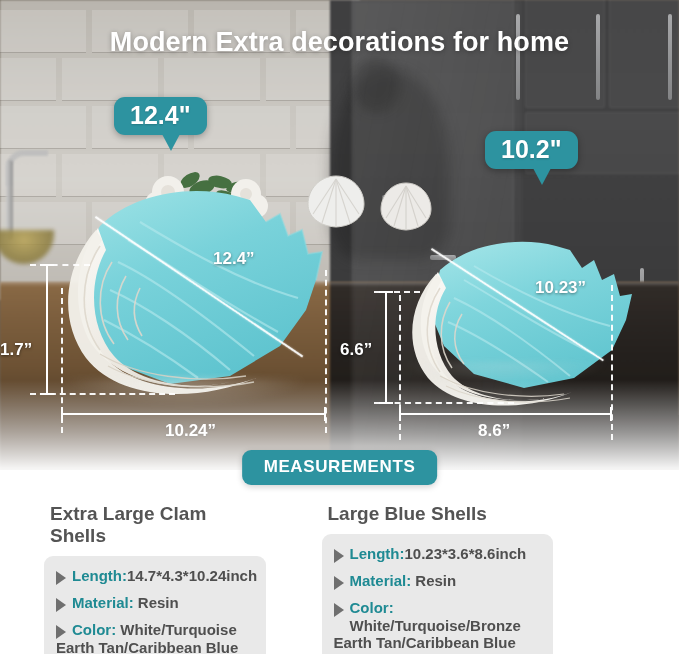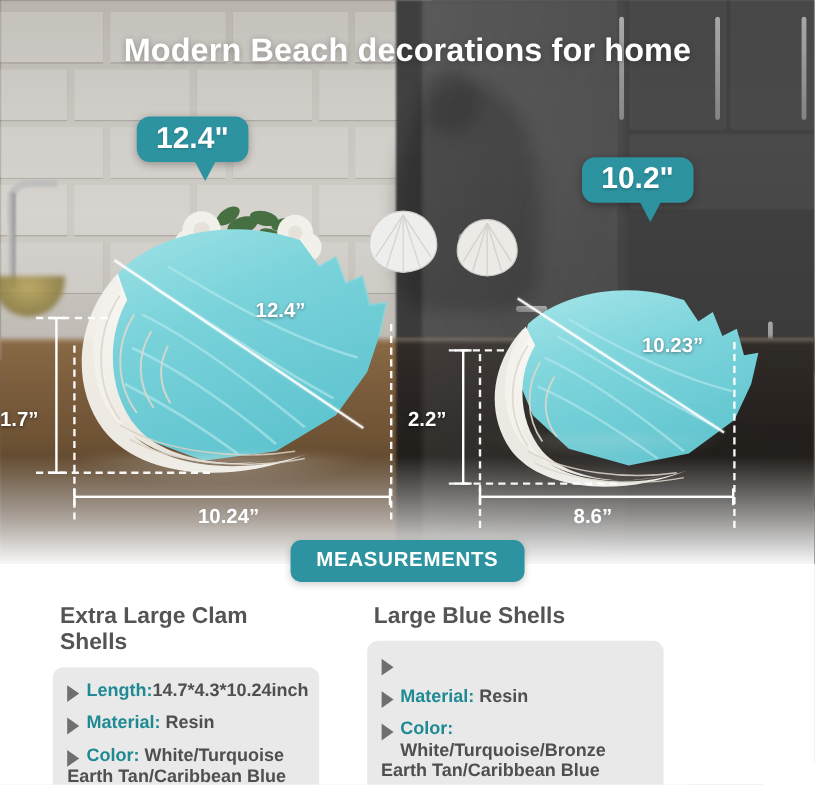--- a/index.html
+++ b/index.html
@@ -107,21 +107,21 @@
       text-shadow:0 1px 3px rgba(0,0,0,.45);white-space:nowrap;}
 
   
   .meas-pill{position:absolute;left:50%;top:450px;transform:translateX(-50%);
       background:#2d93a0;border-radius:9px;padding:7px 22px 8px;
       color:#fff;font-weight:bold;font-size:17px;letter-spacing:.6px;
       box-shadow:0 2px 6px rgba(0,0,0,.18);}
 
   
   .specs{position:absolute;left:0;top:495px;width:575px;height:159px;
-      display:flex;gap:0;background:#fff;}
+      display:flex;gap:16px;background:#fff;}
   .spec-col{width:50%;box-sizing:border-box;padding:0 22px 0 0;}
   .spec-col.left{padding-left:44px;}
   .spec-col.right{padding-left:18px;}
   .spec-title{font-size:19px;font-weight:bold;color:#545454;margin:8px 0 9px 6px;}
   .spec-box{background:#e9e9e9;border-radius:9px;padding:11px 12px 12px 10px;}
   .spec-row{display:flex;align-items:flex-start;margin-bottom:9px;}
   .spec-row:last-child{margin-bottom:0;}
   .bullet{flex:0 0 auto;width:0;height:0;margin:4px 6px 0 2px;
       border-top:7px solid transparent;border-bottom:7px solid transparent;
       border-left:10px solid #6f6f6f;}
@@ -349,36 +349,36 @@
     <div class="dim-label" style="left:165px;top:421px;">10.24”</div>
 
     <div class="diag-line" style="left:96px;top:216px;width:250px;transform:rotate(34deg);"></div>
     <div class="diag-label" style="left:213px;top:249px;">12.4”</div>
 
     <div class="dim-dash-h" style="left:374px;top:291px;width:46px;"></div>
     <div class="dim-dash-h" style="left:374px;top:402px;width:140px;"></div>
     <div class="dim-solid-v" style="left:385px;top:292px;height:111px;"></div>
     <div class="dim-cap" style="left:379px;top:291px;width:14px;height:2px;"></div>
     <div class="dim-cap" style="left:379px;top:402px;width:14px;height:2px;"></div>
-    <div class="dim-label" style="left:340px;top:340px;">2.2”</div>
+    <div class="dim-label" style="left:340px;top:340px;">6.6”</div>
 
     <div class="dim-dash-v" style="left:399px;top:295px;height:145px;"></div>
     <div class="dim-dash-v" style="left:611px;top:285px;height:155px;"></div>
     <div class="dim-solid-h" style="left:400px;top:413px;width:211px;"></div>
     <div class="dim-cap" style="left:399px;top:407px;width:2px;height:14px;"></div>
     <div class="dim-cap" style="left:610px;top:407px;width:2px;height:14px;"></div>
     <div class="dim-label" style="left:478px;top:421px;">8.6”</div>
 
     <div class="diag-line" style="left:432px;top:248px;width:205px;transform:rotate(33deg);"></div>
     <div class="diag-label" style="left:535px;top:278px;">10.23”</div>
 
     <div class="fade"></div>
   </div>
 
-  <div class="title">Modern Beach decorations for home</div>
+  <div class="title">Modern Extra decorations for home</div>
 
   <div class="badge" style="left:114px;top:97px;">
     <span class="txt">12.4"</span>
     <span class="tail" style="left:48px;bottom:-16px;"></span>
   </div>
 
   <div class="badge" style="left:485px;top:131px;">
     <span class="txt">10.2"</span>
     <span class="tail" style="left:48px;bottom:-16px;"></span>
   </div>
@@ -415,20 +415,23 @@
 
       </div>
     </div>
 
     <div class="spec-col right">
       <div class="spec-title">Large Blue Shells</div>
       <div class="spec-box">
 
         <div class="spec-row">
           <span class="bullet"></span>
+          <span class="spec-text">
+            <span class="spec-key">Length:</span><span class="spec-val">10.23*3.6*8.6inch</span>
+          </span>
         </div>
 
         <div class="spec-row">
           <span class="bullet"></span>
           <span class="spec-text">
             <span class="spec-key">Material:</span><span class="spec-val"> Resin</span>
           </span>
         </div>
 
         <div class="spec-row">

